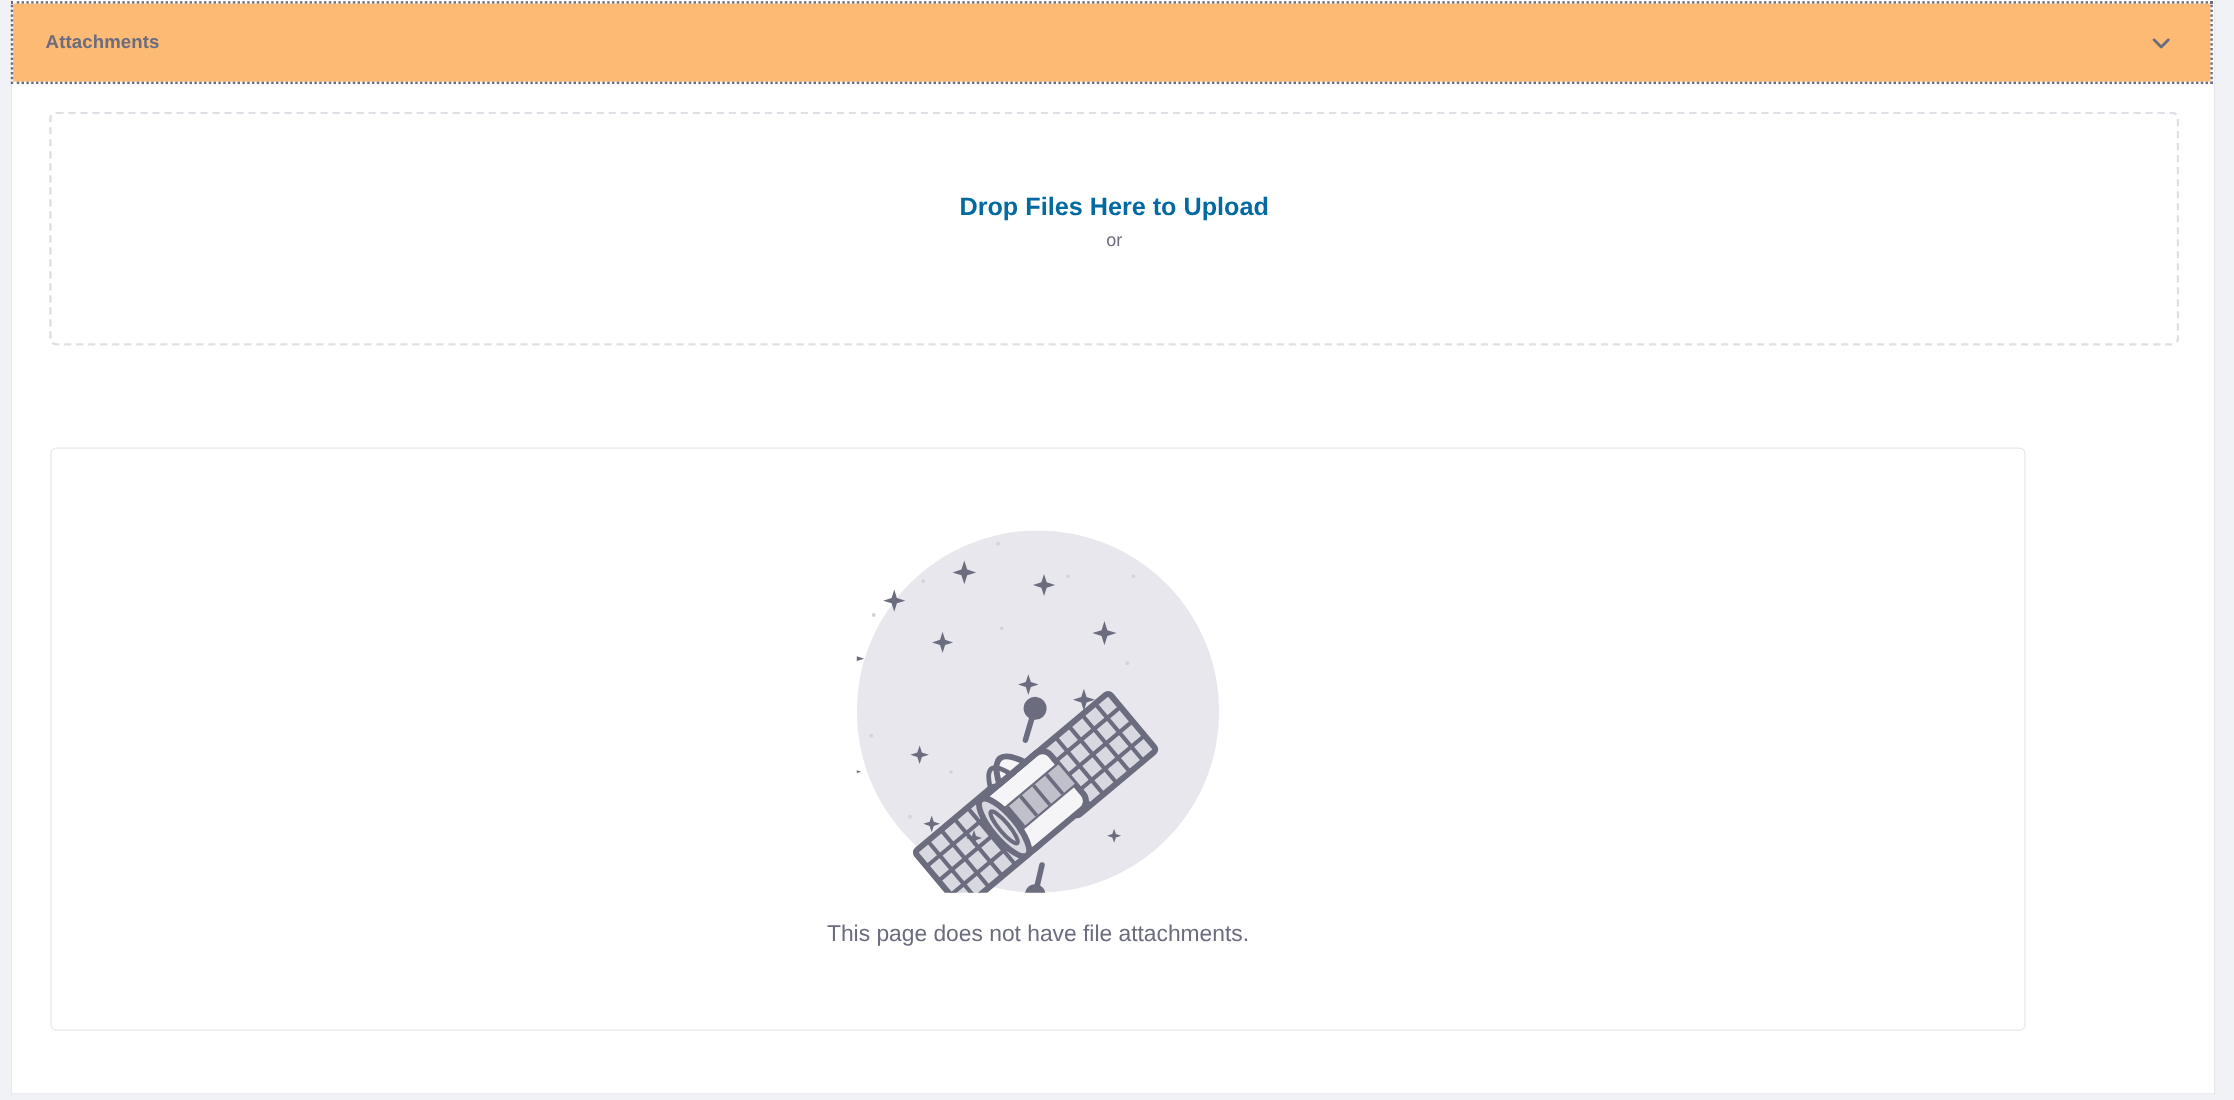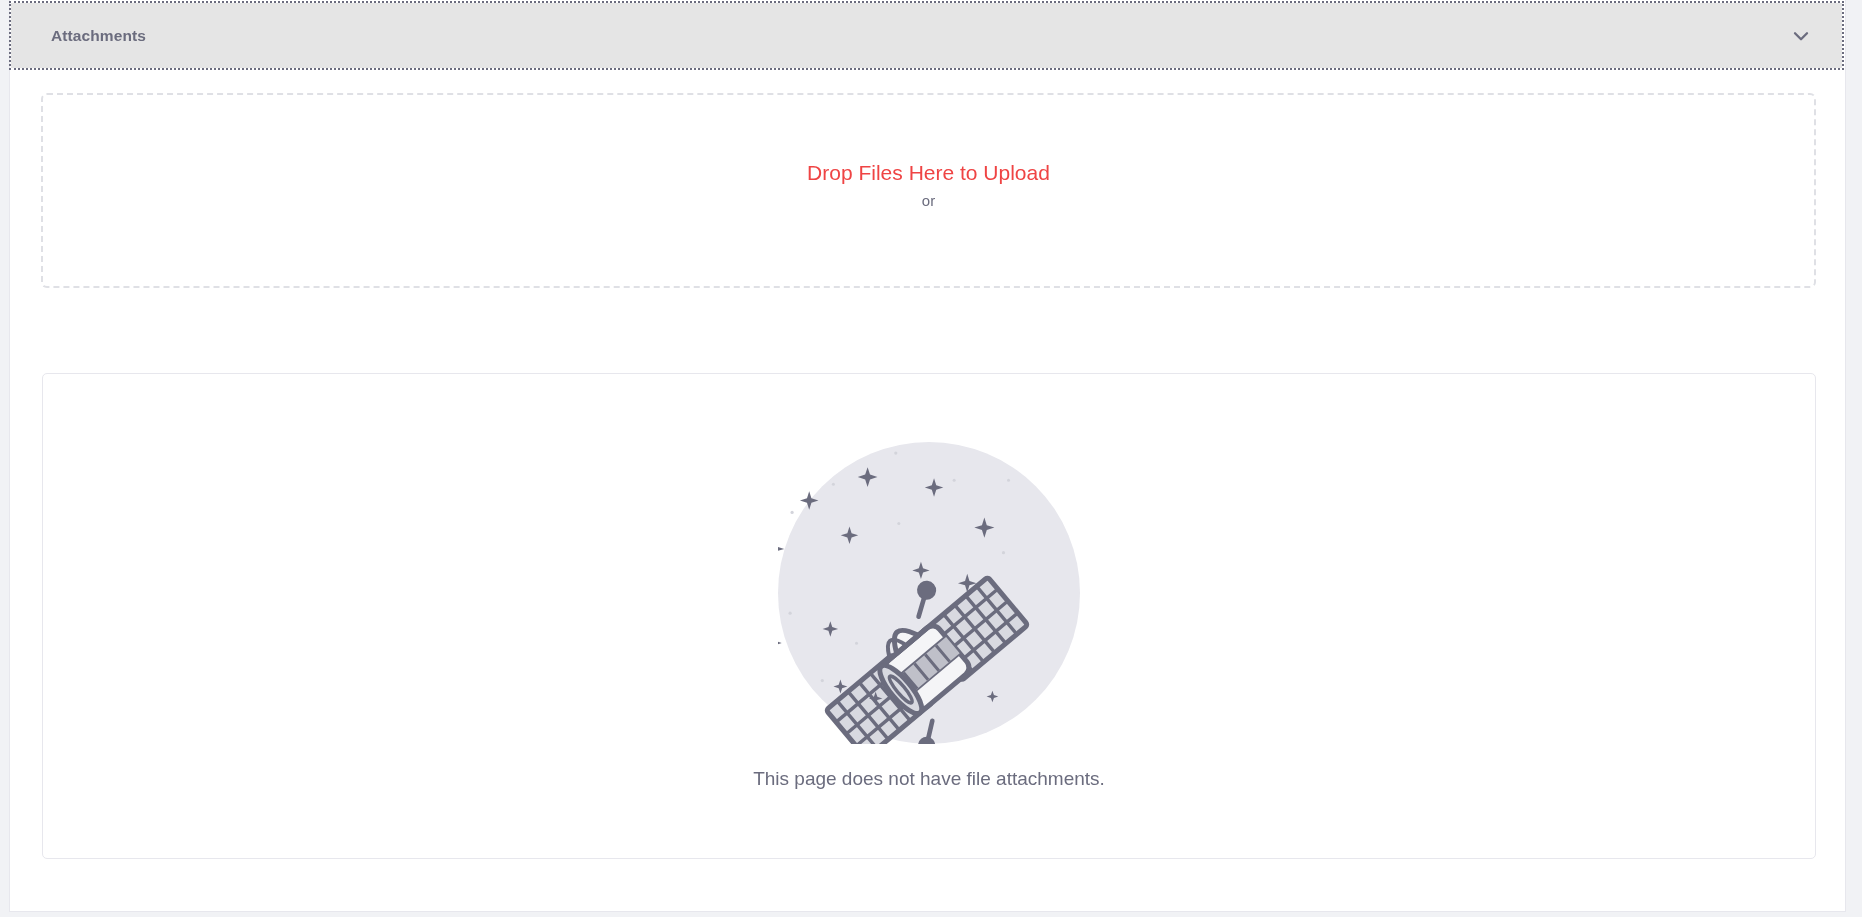--- a/index.html
+++ b/index.html
@@ -36,22 +36,22 @@
     left: 1px;
     top: 3px;
     width: 1831px;
     height: 65px;
     box-sizing: border-box;
     outline: 2px dotted #6b6c7e;
     outline-offset: 0px;
     display: flex;
     align-items: center;
     justify-content: space-between;
-    padding: 0 24px 0 40px;
-    background: #e5e5e5;
+    padding: 0 24px 0 27px;
+    background: #fdba74;
     cursor: pointer;
   }
   .panel-title {
     font-size: 15.5px;
     font-weight: bold;
     color: #6b6c7e;
     letter-spacing: 0.1px;
     user-select: none;
   }
   .chevron-wrap {
@@ -84,22 +84,22 @@
     border-radius: 6px;
     box-sizing: border-box;
     display: flex;
     flex-direction: column;
     align-items: center;
     justify-content: center;
     background: #ffffff;
   }
   .dropzone-title {
     font-size: 21px;
-    color: #ef4444;
-    font-weight: normal;
+    color: #0369a1;
+    font-weight: bold;
     line-height: 1.1;
     margin-bottom: 7px;
     user-select: none;
   }
   .dropzone-or {
     font-size: 15px;
     color: #6b6c7e;
     margin-bottom: 11px;
     user-select: none;
   }
@@ -116,21 +116,21 @@
     line-height: 54px;
     cursor: pointer;
     white-space: nowrap;
   }
 
   
   .empty-card {
     position: absolute;
     left: 32px;
     top: 305px;
-    width: 1774px;
+    width: 1646px;
     height: 486px;
     background: #ffffff;
     border: 1px solid #e7e7ed;
     border-radius: 5px;
     box-sizing: border-box;
     display: flex;
     flex-direction: column;
     align-items: center;
     justify-content: center;
   }

